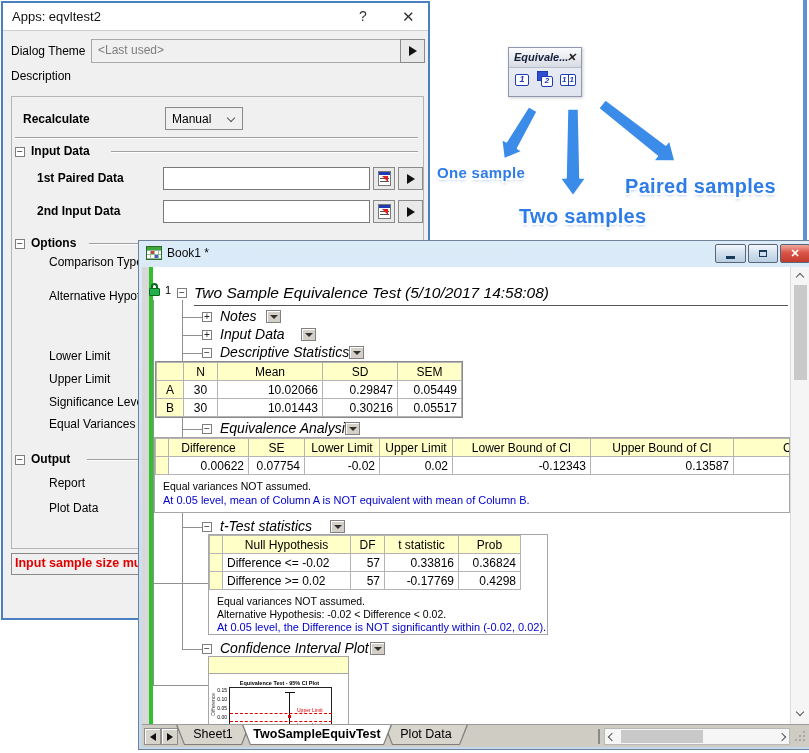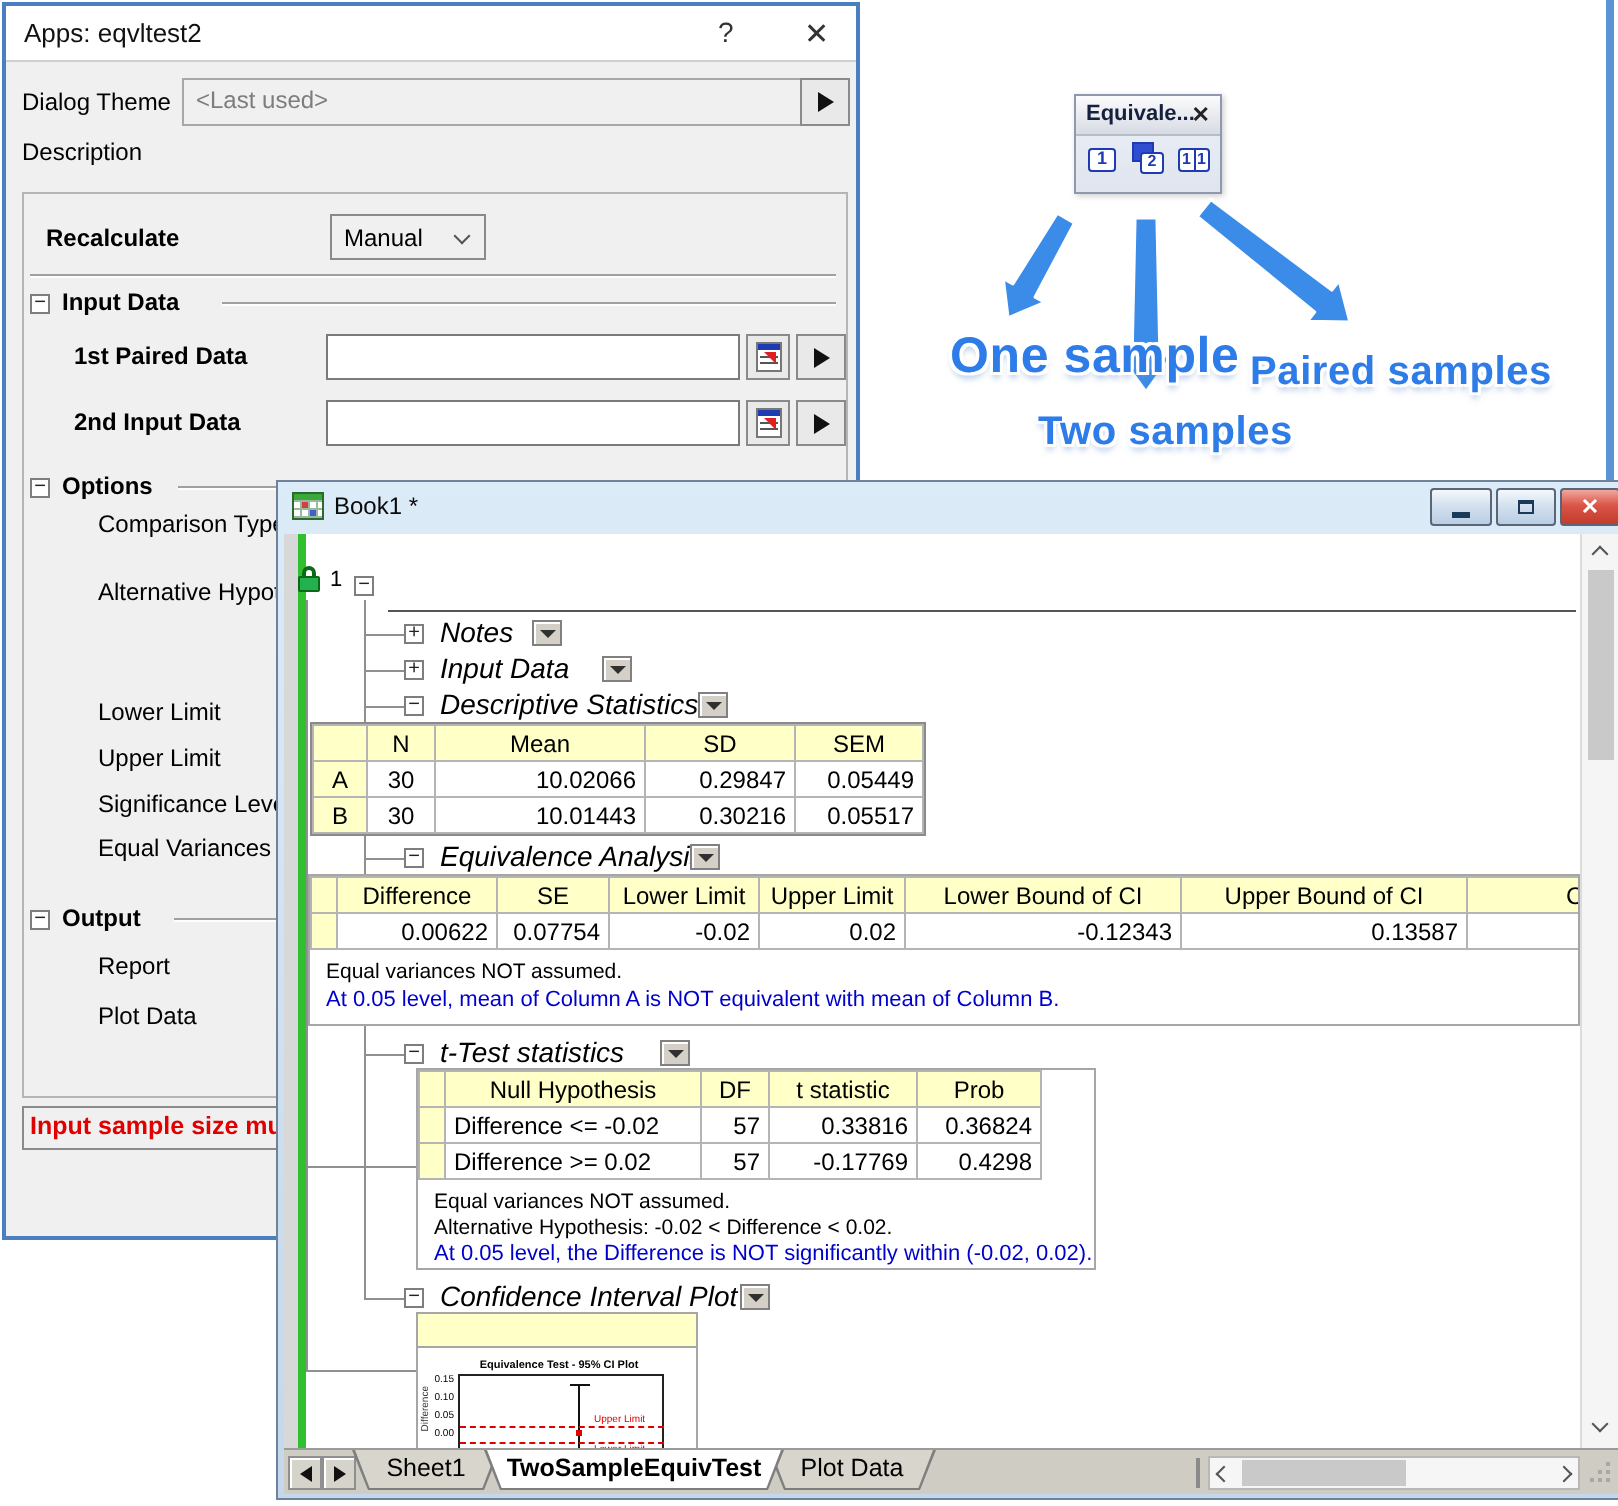--- a/index.html
+++ b/index.html
@@ -30,21 +30,21 @@
 .chev.up{transform:rotate(135deg);}
 .chev.lt{transform:rotate(45deg);}
 .chev.rt{transform:rotate(-135deg);}
 .warnbox{border:1px solid #8a8a8a;background:#f0f0f0;}
 .warn{font-size:12.5px;font-weight:bold;color:#e00000;white-space:nowrap;}
 .wsico{width:13px;height:15px;border:1px solid #777;background:#fff;position:relative;}
 .wsico:before{content:"";position:absolute;left:0;top:0;right:0;height:3px;background:#1f3bb3;}
 .wsico:after{content:"";position:absolute;left:1px;right:1px;top:6px;height:6px;background:repeating-linear-gradient(#555 0 1px,transparent 1px 3px);}
 .redarr{width:0;height:0;border-top:6px solid #e02020;border-left:6px solid transparent;transform:rotate(0deg);}
 
-.tbr{left:537px;top:47px;width:74px;height:50px;border:1px solid #8e99ad;background:linear-gradient(#eef1f8,#dfe4ee);box-shadow:1px 1px 3px rgba(0,0,0,.2);z-index:2;}
+.tbr{left:508px;top:47px;width:74px;height:50px;border:1px solid #8e99ad;background:linear-gradient(#eef1f8,#dfe4ee);box-shadow:1px 1px 3px rgba(0,0,0,.2);z-index:2;font-style:italic;}
 .tbr-title{left:0;top:0;right:0;height:20px;background:linear-gradient(#fbfbfc,#d7dbe4);border-bottom:1px solid #b6bcc8;}
 .tbr-title-text{left:5px;top:3px;font-size:11px;font-weight:bold;color:#14203c;}
 .tbr-x{right:5px;top:3px;font-size:11px;font-weight:bold;color:#222;}
 .ticon1{width:14px;height:12px;border:1.5px solid #1f3bb3;border-radius:2px;background:#fff;color:#1f3bb3;font-size:9px;font-weight:bold;text-align:center;line-height:9px;}
 .blue{color:#1f3bb3;}
 
 .callout{font-weight:bold;color:#2d7ce8;letter-spacing:.3px;white-space:nowrap;z-index:2;
  text-shadow:-1.5px -1.5px 0 #fff,1.5px -1.5px 0 #fff,-1.5px 1.5px 0 #fff,1.5px 1.5px 0 #fff,0 0 2px #fff,0 3px 3px rgba(110,150,210,.55);}
 
 .win{left:138px;top:240px;width:674px;height:510px;background:linear-gradient(#dcebf8,#c3d8ec);border:1px solid #70829a;z-index:10;}
@@ -175,21 +175,21 @@
         <span class="blue" style="flex:1;font-size:8px;font-weight:bold;text-align:center;line-height:9px;">1</span>
       </div>
     </div>
   </div>
 
   <svg class="a" style="left:430px;top:95px;z-index:2;" width="379" height="145" viewBox="0 0 379 145">
     <path d="M98.7,11.5 L76.4,46.9 L71.6,44.2 L74,64 L92.4,56.2 L87.6,53.5 L107.3,16.5 Z" fill="#3b8ce8" stroke="#fff" stroke-width="1.6" stroke-linejoin="round"></path>
     <path d="M137.5,14 L136,83 L130,83 L143,101 L156,83 L150,83 L148.5,14 Z" fill="#3b8ce8" stroke="#fff" stroke-width="1.6" stroke-linejoin="round"></path>
     <path d="M168.6,13.3 L227.3,61 L223.6,65.7 L245,66 L239.6,45.3 L235.9,50 L175.4,4.7 Z" fill="#3b8ce8" stroke="#fff" stroke-width="1.6" stroke-linejoin="round"></path>
   </svg>
-  <span class="a callout" style="left:437px;top:164px;font-size:25px;margin-left:38px;">One sample</span>
+  <span class="a callout" style="left:437px;top:164px;font-size:15px;">One sample</span>
   <span class="a callout" style="left:625px;top:175px;font-size:20px;">Paired samples</span>
   <span class="a callout" style="left:519px;top:205px;font-size:20px;">Two samples</span>
 
   <div class="a win">
     <div class="a bookico" style="left:7px;top:5px;">
       <span class="a" style="left:4px;top:4px;width:3px;height:3px;background:#d04040;"></span>
       <span class="a" style="left:8px;top:8px;width:3px;height:3px;background:#4060d0;"></span>
     </div>
     <span class="a win-title-text">Book1 *</span>
     <div class="a wbtn" style="left:576px;width:31px;">
@@ -215,20 +215,21 @@
       <div class="a treeline" style="left:40px;top:162px;width:20px;height:1px;"></div>
       <div class="a treeline" style="left:40px;top:260px;width:20px;height:1px;"></div>
       <div class="a treeline" style="left:40px;top:382px;width:20px;height:1px;"></div>
 
       <div class="a" style="left:7px;top:16px;width:13px;height:14px;">
         <div class="lock-arc a" style="left:2px;top:0;"></div>
         <div class="lock-body a" style="left:0;top:5px;"></div>
       </div>
       <span class="a" style="left:23px;top:17px;font-size:11px;">1</span>
       <div class="a xbox" style="left:35px;top:21px;">−</div>
+      <span class="a it" style="left:52px;top:17px;font-size:15.5px;">Two Sample Equivalence Test (5/10/2017 14:58:08)</span>
       <div class="a" style="left:52px;top:38px;width:594px;height:1px;background:#555;"></div>
 
       <div class="a xbox" style="left:60px;top:45px;">+</div>
       <span class="a it" style="left:78px;top:41px;font-size:14px;">Notes</span>
       <div class="a dropbtn" style="left:124px;top:43px;">
           <span class="tri-d"></span>
         </div>
 
       <div class="a xbox" style="left:60px;top:63px;">+</div>
       <span class="a it" style="left:78px;top:59px;font-size:14px;">Input Data</span>

